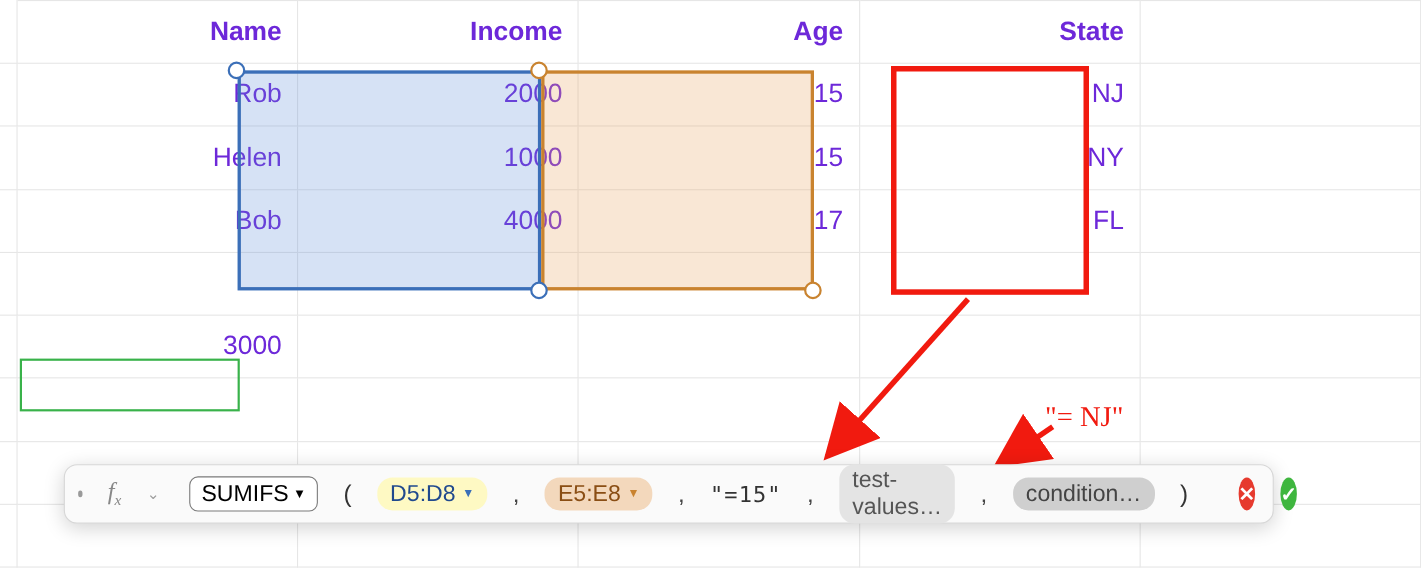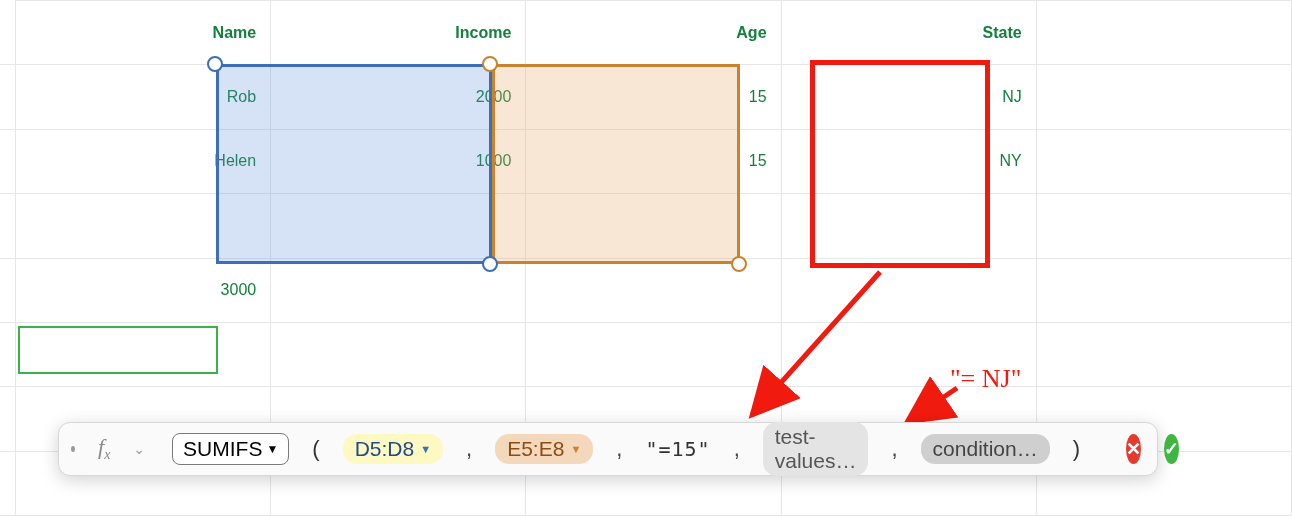--- a/index.html
+++ b/index.html
@@ -18,22 +18,22 @@
     top: 0; left: 0;
     width: 100%;
     height: 100%;
     border-collapse: collapse;
   }
   .grid td {
     border: 1px solid #e6e6e6;
     width: 247px;
     height: 50px;
     padding: 0 14px;
-    font-size: 16px;
-    color: #15803d;
+    font-size: 24px;
+    color: #6d28d9;
     text-align: right;
     vertical-align: middle;
     position: relative;
   }
   .grid td.col0 { width: 15px; padding: 0; border-left: none; border-top: none; }
   .grid td.hdr { font-weight: 700; }
 
   
   .overlay { position: absolute; pointer-events: none; }
   .blue-box {
@@ -150,20 +150,28 @@
   <tr>
     <td class="col0"></td>
     <td>Helen</td>
     <td>1000</td>
     <td>15</td>
     <td>NY</td>
     <td></td>
   </tr>
   <tr>
     <td class="col0"></td>
+    <td>Bob</td>
+    <td>4000</td>
+    <td>17</td>
+    <td>FL</td>
+    <td></td>
+  </tr>
+  <tr>
+    <td class="col0"></td>
     <td></td>
     <td></td>
     <td></td>
     <td></td>
     <td></td>
   </tr>
   <tr>
     <td class="col0"></td>
     <td>3000</td>
     <td></td>

